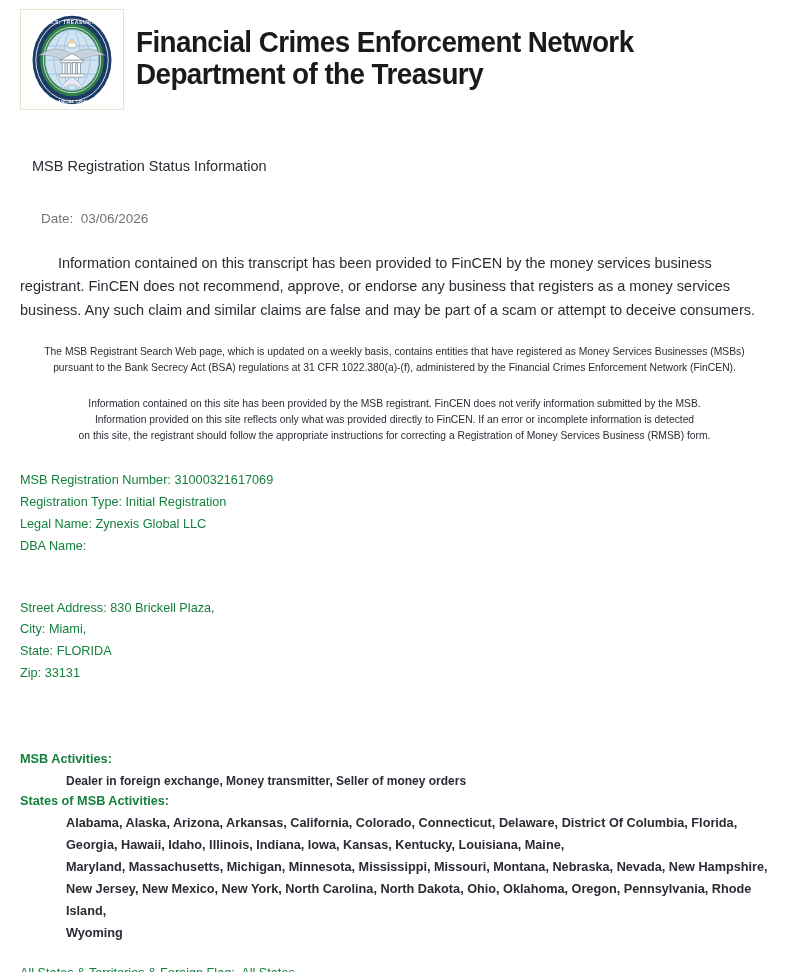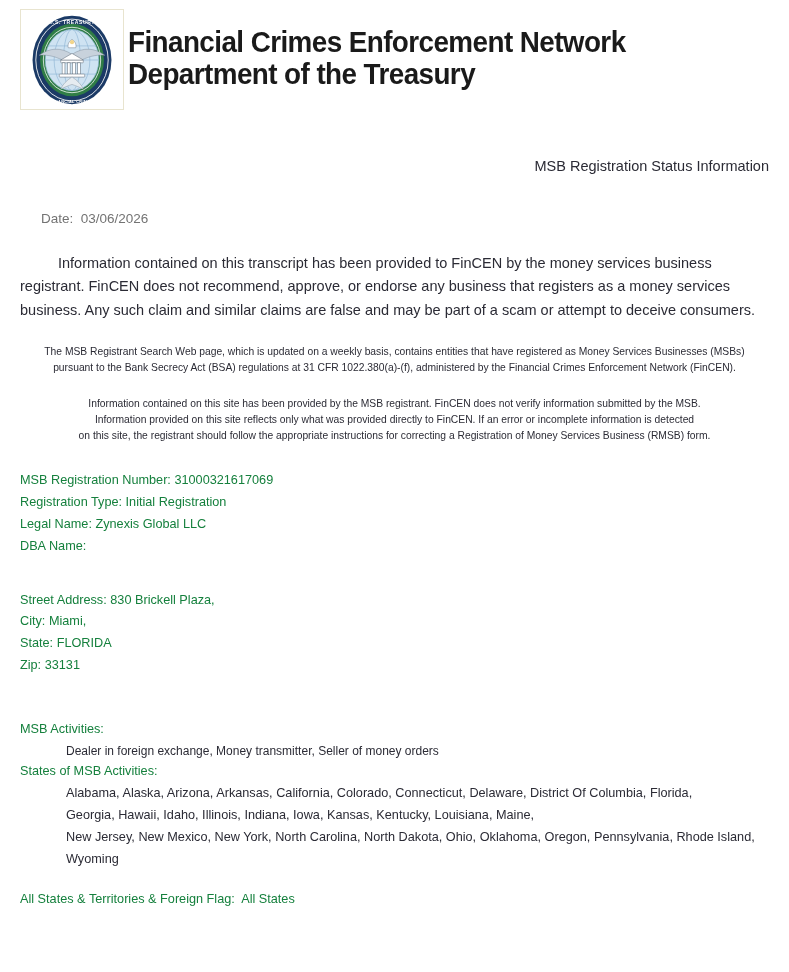--- a/index.html
+++ b/index.html
@@ -31,42 +31,42 @@
     box-sizing: border-box;
   }
   .seal-svg {
     position: absolute;
     left: 50%;
     top: 50%;
     transform: translate(-50%, -50%);
   }
   .org-title {
     position: absolute;
-    left: 128px;
+    left: 136px;
     top: 26px;
     line-height: 1.12;
   }
   .org-title .line {
     font-family: "Liberation Sans", sans-serif;
     font-weight: bold;
     font-size: 29px;
     letter-spacing: -0.6px;
     color: #1a1a1a;
     transform: scaleX(0.96);
     transform-origin: left center;
     white-space: nowrap;
   }
 
   
   .doc {
     position: relative;
     padding: 0 20px;
   }
   .doc-title {
-    text-align: right;
+    text-align: left;
     font-size: 14.5px;
     color: #2b2b35;
     margin: 38px 0 0 0;
     padding-left: 12px;
   }
   .date-line {
     font-size: 13.5px;
     color: #737373;
     margin-top: 37px;
     margin-left: 21px;
@@ -84,22 +84,22 @@
     font-size: 10.3px;
     line-height: 1.55;
     color: #2b2b35;
     text-align: center;
     margin: 0 auto;
   }
   .fine-block.first { margin-top: 22px; width: 724px; }
   .fine-block.second { margin-top: 20px; width: 650px; }
 
   .field-group { margin-top: 26px; }
-  .field-group.addr { margin-top: 32px; }
-  .field-group.activities { margin-top: 42px; }
+  .field-group.addr { margin-top: 40px; }
+  .field-group.activities { margin-top: 64px; font-weight: bold; }
   .field-group.footer-group { margin-top: 18px; }
 
   .field-line {
     font-size: 12.7px;
     line-height: 1.72;
     color: #15803d;
     white-space: pre-wrap;
   }
   .indent-line {
     font-size: 12px;
@@ -199,20 +199,21 @@
     <div class="field-line">Zip: 33131</div>
   </div>
 
   <div class="field-group activities">
     <div class="field-line">MSB Activities:</div>
     <div class="indent-line">Dealer in foreign exchange, Money transmitter, Seller of money orders</div>
     <div class="field-line">States of MSB Activities:</div>
     <div>
       <div class="state-line">Alabama, Alaska, Arizona, Arkansas, California, Colorado, Connecticut, Delaware, District Of Columbia, Florida,</div>
       <div class="state-line">Georgia, Hawaii, Idaho, Illinois, Indiana, Iowa, Kansas, Kentucky, Louisiana, Maine,</div>
+      <div class="state-line">Maryland, Massachusetts, Michigan, Minnesota, Mississippi, Missouri, Montana, Nebraska, Nevada, New Hampshire,</div>
       <div class="state-line">New Jersey, New Mexico, New York, North Carolina, North Dakota, Ohio, Oklahoma, Oregon, Pennsylvania, Rhode Island,</div>
       <div class="state-line">Wyoming</div>
     </div>
   </div>
 
   <div class="field-group footer-group">
     <div class="field-line">All States &amp; Territories &amp; Foreign Flag:  All States</div>
   </div>
 
 </div>

